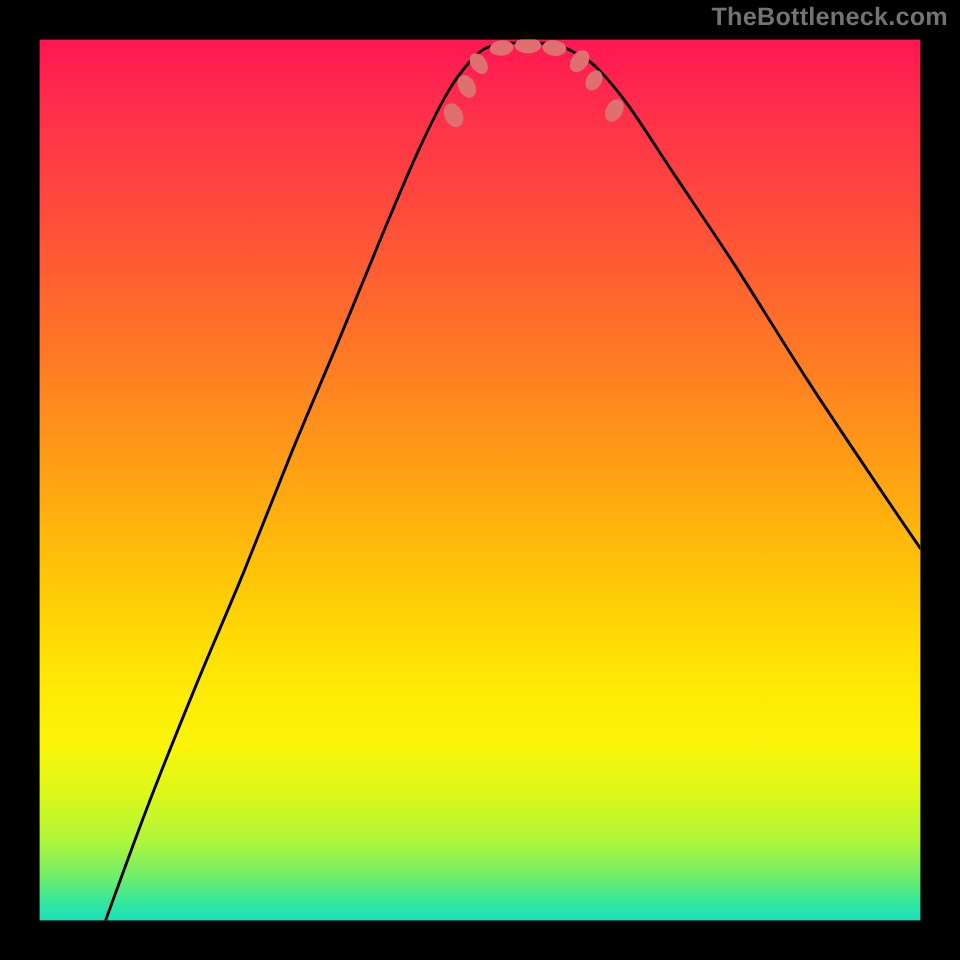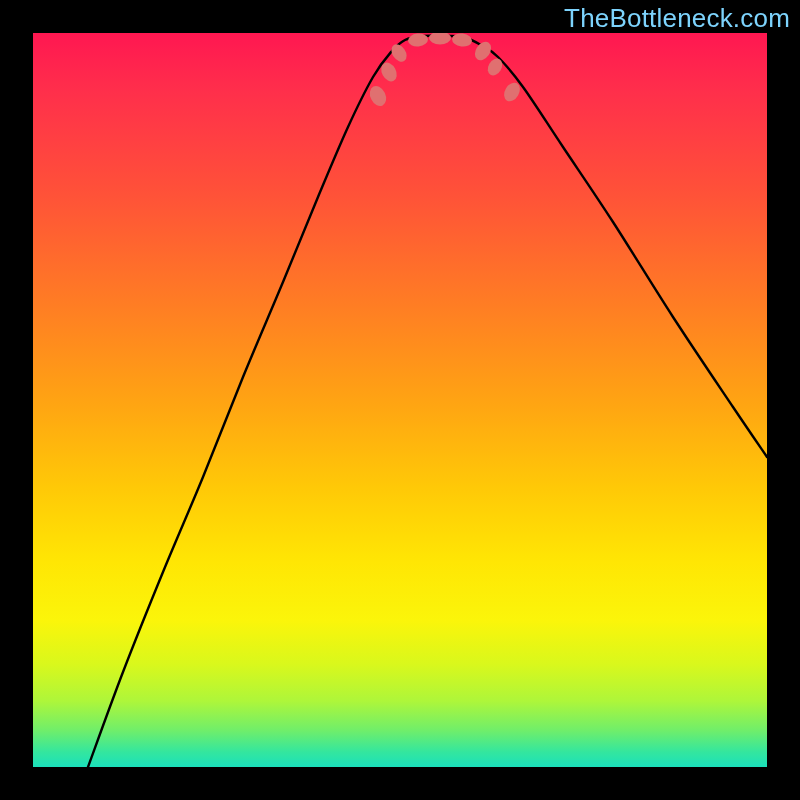--- a/index.html
+++ b/index.html
@@ -45,23 +45,23 @@
     position: absolute;
     left: 0;
     top: 0;
     width: 734px;
     height: 734px;
   }
   .watermark {
     position: absolute;
     top: 3px;
     right: 10px;
-    color: #7dd3fc;
-    font-size: 26px;
-    font-weight: 400;
+    color: #737373;
+    font-size: 21px;
+    font-weight: 700;
     letter-spacing: 0.2px;
     user-select: none;
   }
 </style>
 </head>
 <body>
 
 <div class="frame">
   <div class="plot-area">
     <svg class="curve-svg" viewBox="0 0 734 734">

